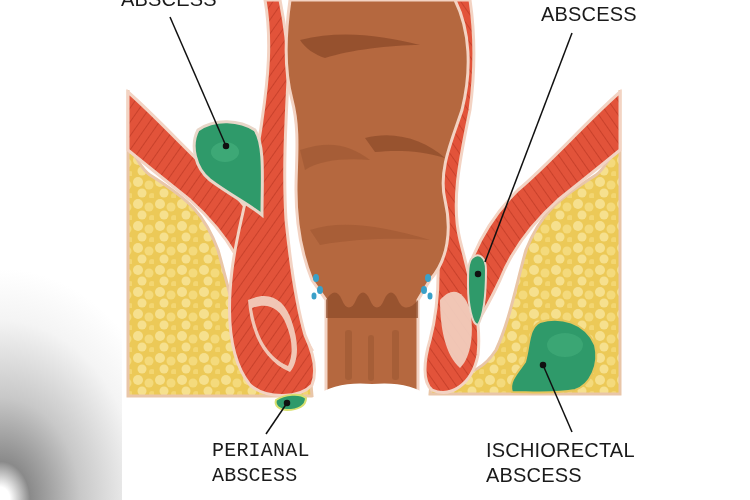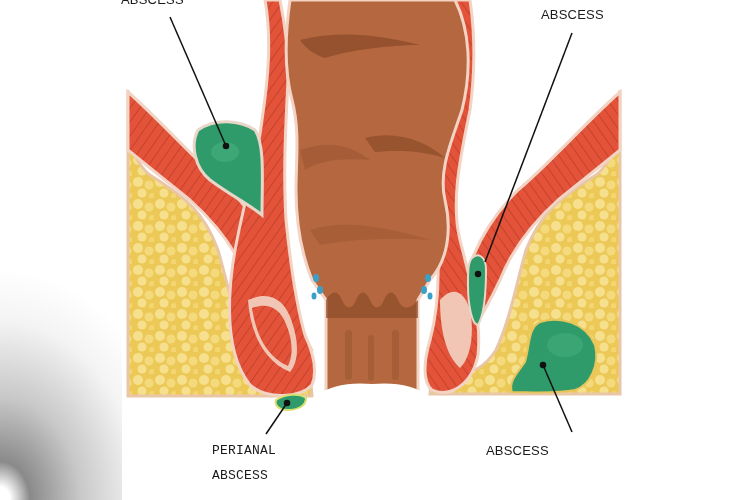--- a/index.html
+++ b/index.html
@@ -7,21 +7,21 @@
       width: 750px; height: 500px; overflow: hidden; position: relative;
       background: #ffffff;
       font-family: "Liberation Sans", "DejaVu Sans", sans-serif;
     }
     .left-vignette {
       position: absolute; left: 0; top: 0; width: 122px; height: 500px;
       background: radial-gradient(ellipse 140px 180px at 0px 500px, #ffffff 0px, #ffffff 10px, #8a8a8a 30px, #c8c8c8 80px, #f4f4f4 140px, #ffffff 180px);
     }
     .illustration { position: absolute; left: 0; top: 0; width: 750px; height: 500px; }
     .label {
-      position: absolute; color: #1a1a1a; font-size: 13px; line-height: 25px;
+      position: absolute; color: #1a1a1a; font-size: 20px; line-height: 25px;
       letter-spacing: 0.2px; white-space: nowrap;
     }
     .label span { display: block; }
     .label-top-left { left: 121px; top: -13px; }
     .label-top-right { left: 541px; top: 2px; }
     .label-perianal { left: 212px; top: 438px; font-family: Liberation Mono, monospace; }
     .label-ischio { left: 486px; top: 438px; }
   </style>
 </head>
 <body>
@@ -134,14 +134,15 @@
   <span>ABSCESS</span>
 </div>
 <div class="label label-top-right">
   <span>ABSCESS</span>
 </div>
 <div class="label label-perianal">
   <span>PERIANAL</span>
   <span>ABSCESS</span>
 </div>
 <div class="label label-ischio">
+  <span>ISCHIORECTAL</span>
   <span>ABSCESS</span>
 </div>
 
 </body></html>

